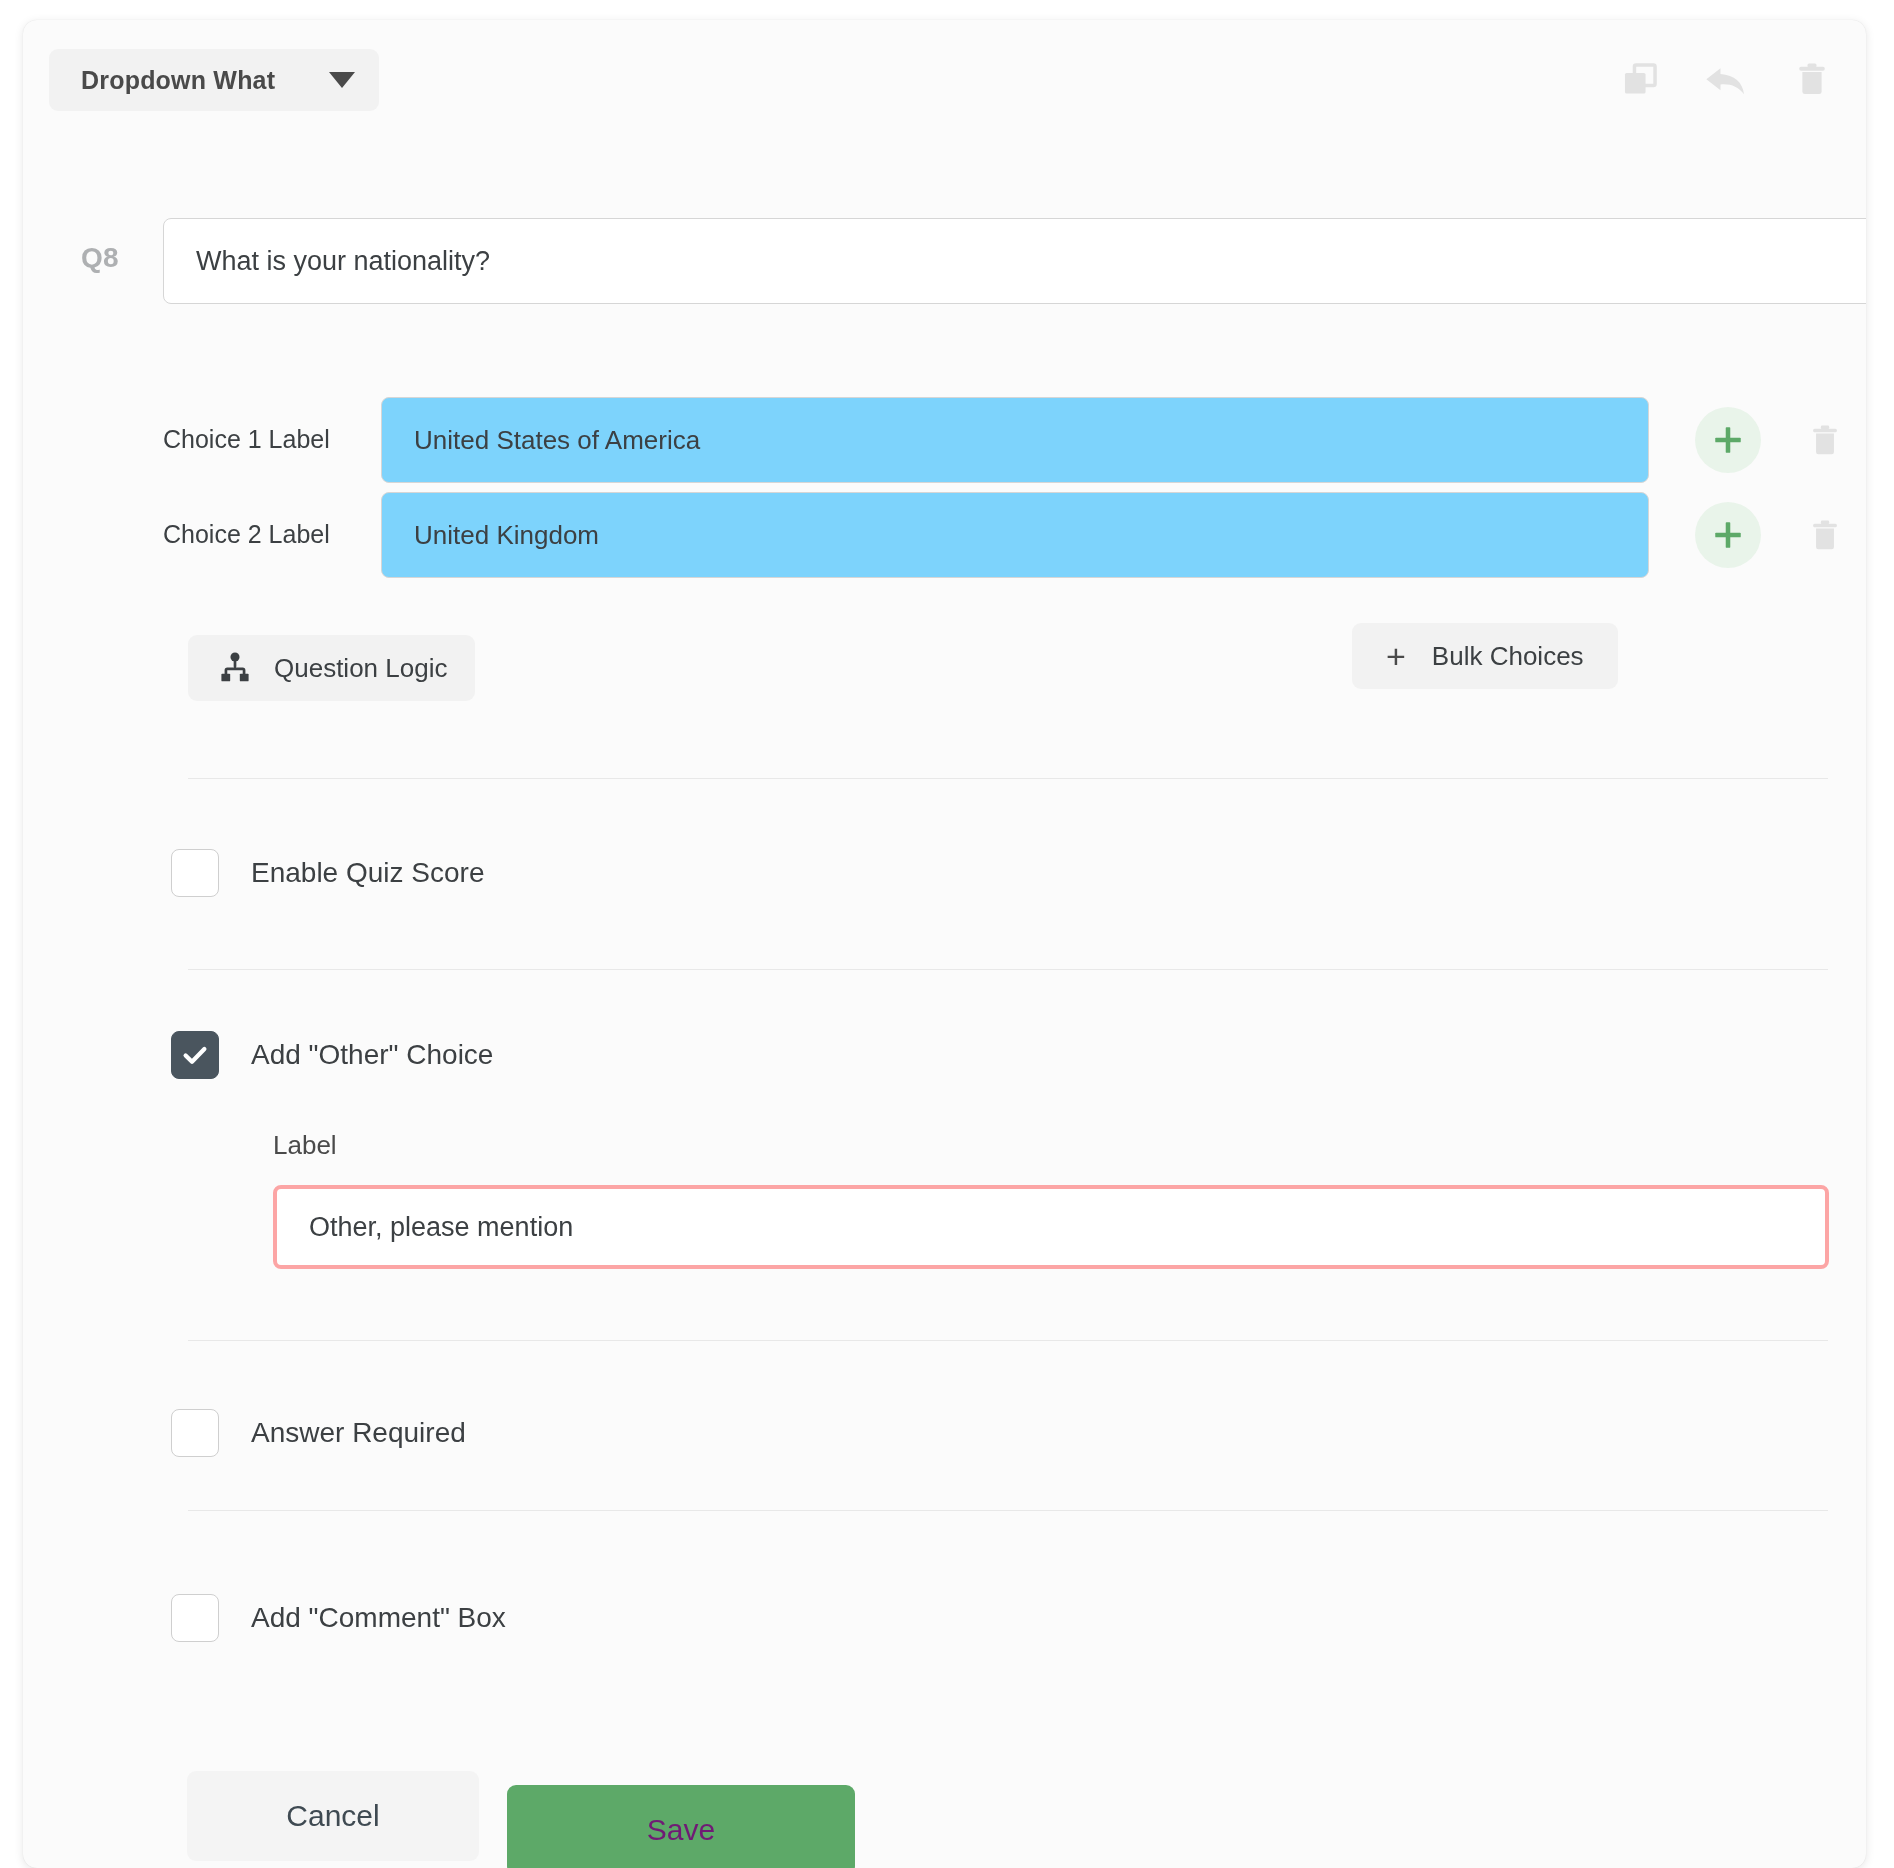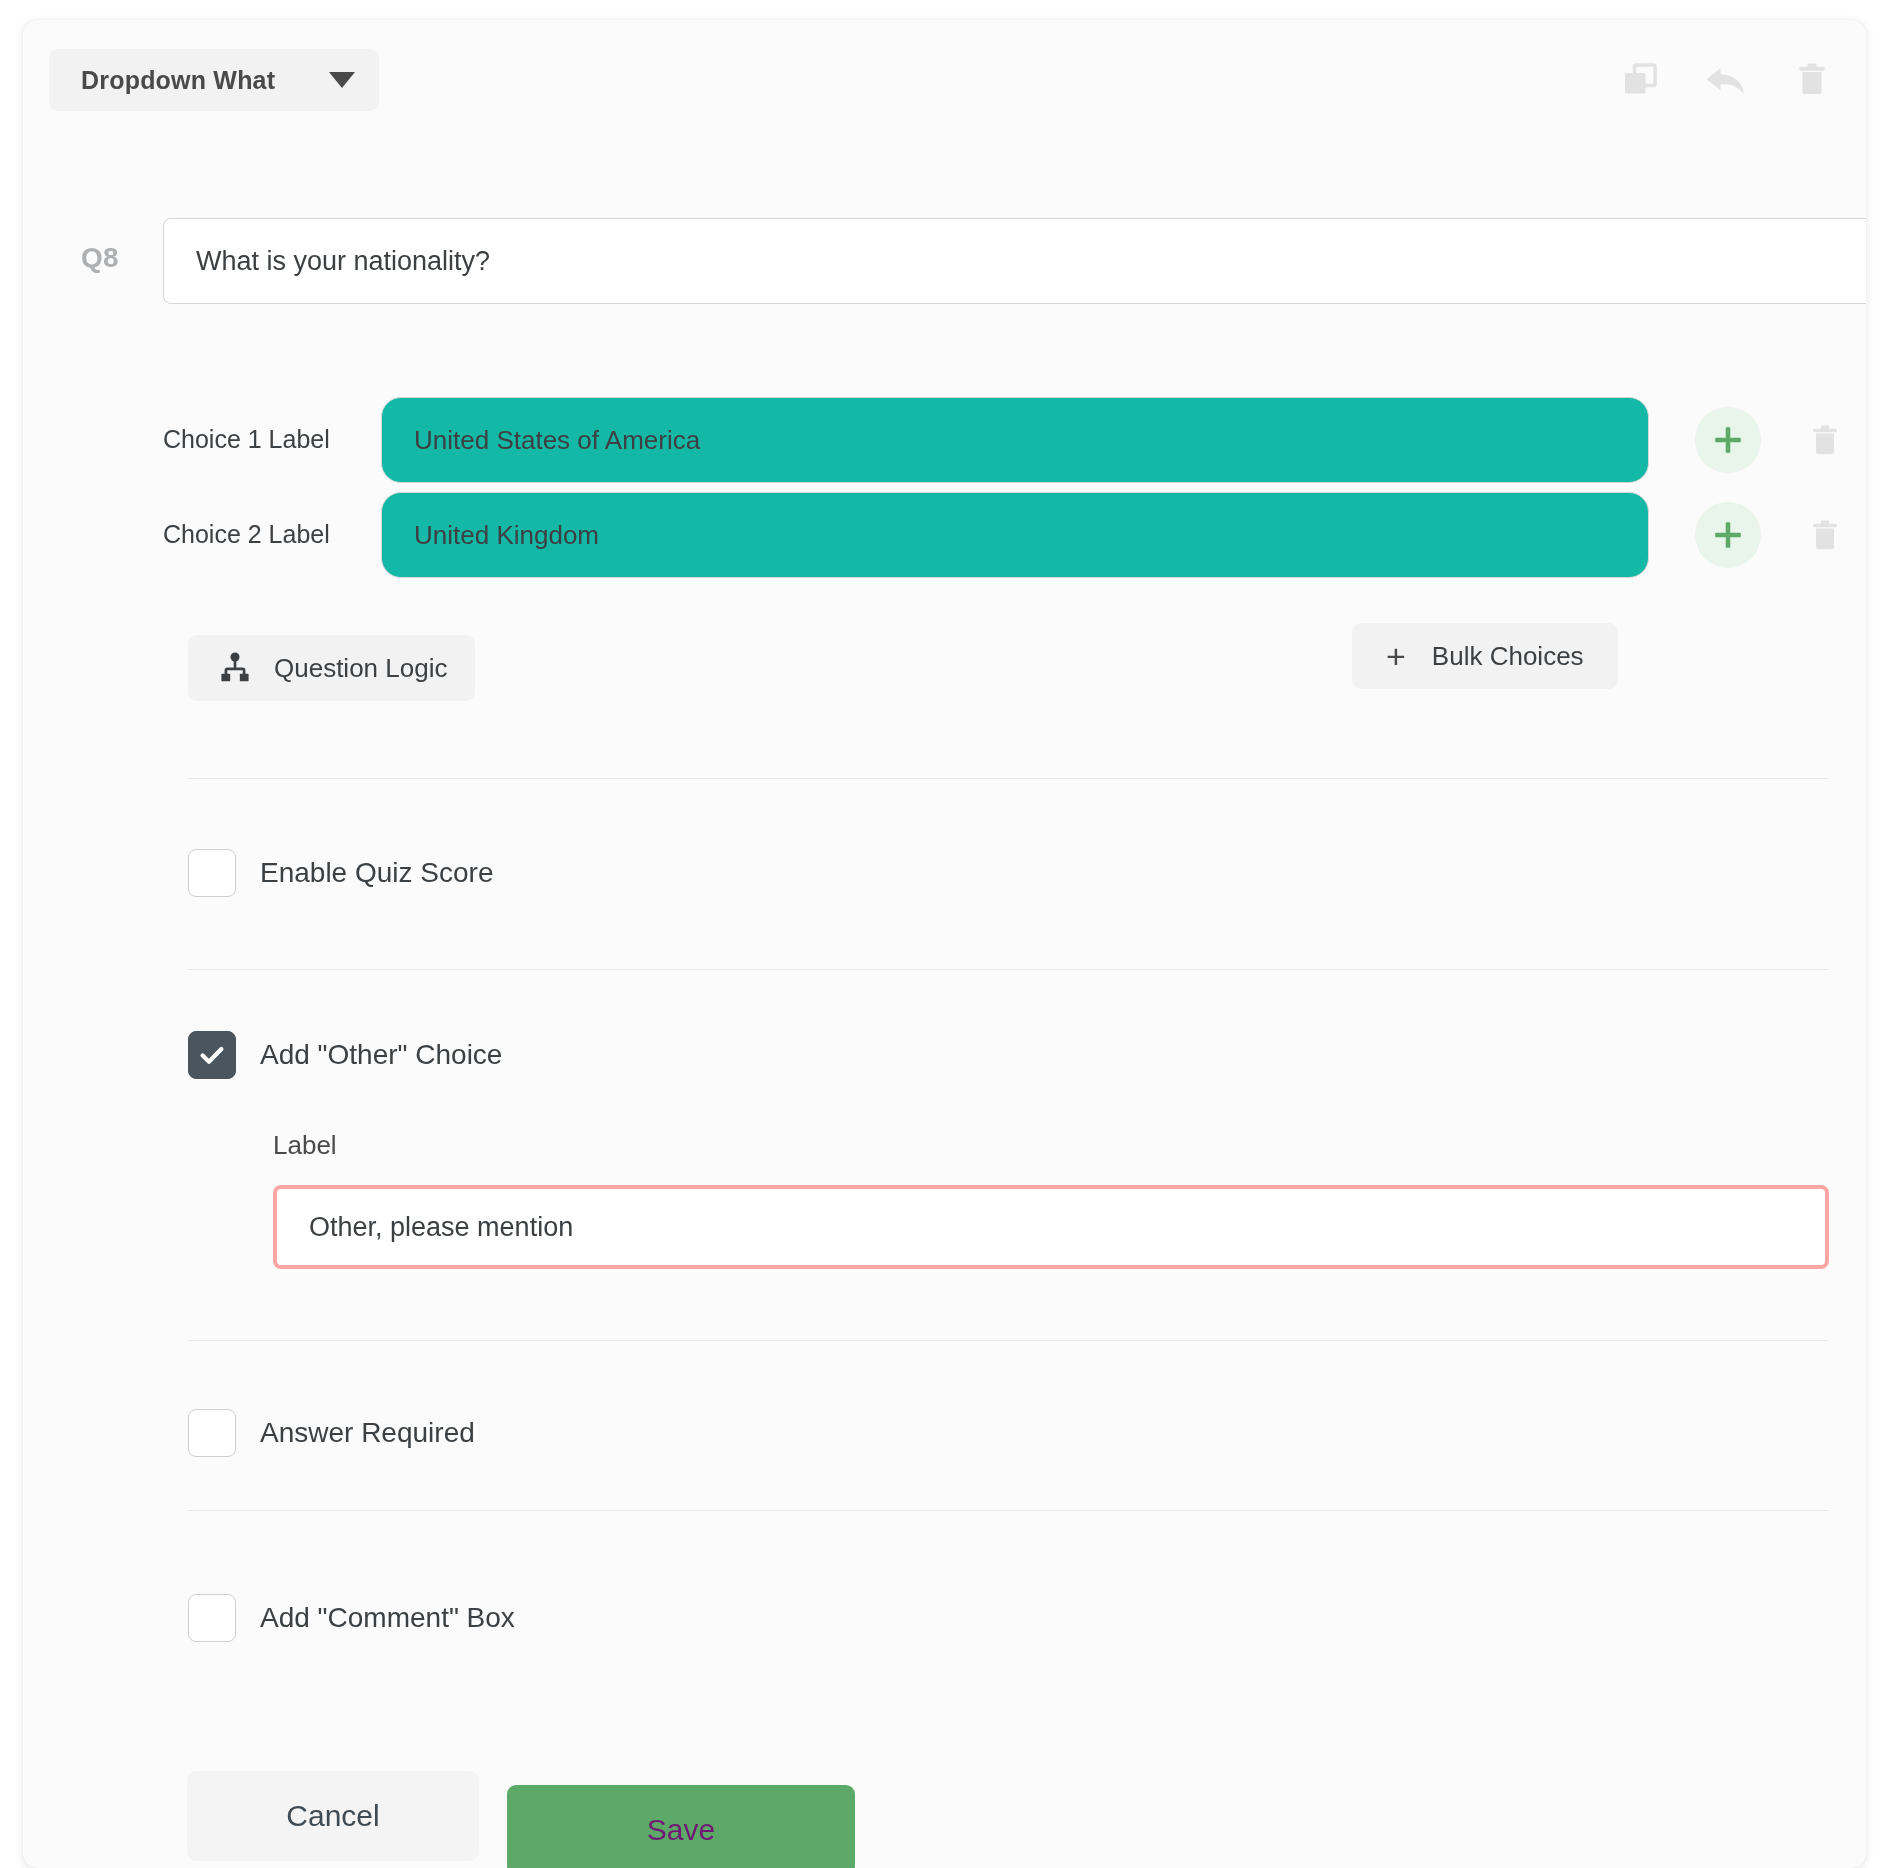--- a/index.html
+++ b/index.html
@@ -136,22 +136,22 @@
     color: #3c4043;
     white-space: nowrap;
   }
   .choice-input {
     position: absolute;
     left: 358px;
     top: 0;
     width: 1268px;
     height: 86px;
     border: 1px solid #d6d6d6;
-    border-radius: 20px;
-    background: #14b8a6;
+    border-radius: 8px;
+    background: #7dd3fc;
     font-family: "Liberation Sans", sans-serif;
     font-size: 26px;
     color: #3c4043;
     padding: 0 32px;
     box-sizing: border-box;
     outline: none;
   }
   .add-choice {
     position: absolute;
     left: 1672px;
@@ -239,24 +239,24 @@
     background: #e8e8e8;
   }
   .d1 { top: 758px; }
   .d2 { top: 949px; }
   .d3 { top: 1320px; }
   .d4 { top: 1490px; }
 
   
   .check-row {
     position: absolute;
-    left: 165px;
-    display: flex;
-    align-items: center;
-    gap: 24px;
+    left: 148px;
+    display: flex;
+    align-items: center;
+    gap: 32px;
     cursor: pointer;
   }
   .cr-quiz    { top: 829px; }
   .cr-other   { top: 1011px; }
   .cr-require { top: 1389px; }
   .cr-comment { top: 1574px; }
 
   .checkbox {
     width: 48px;
     height: 48px;

